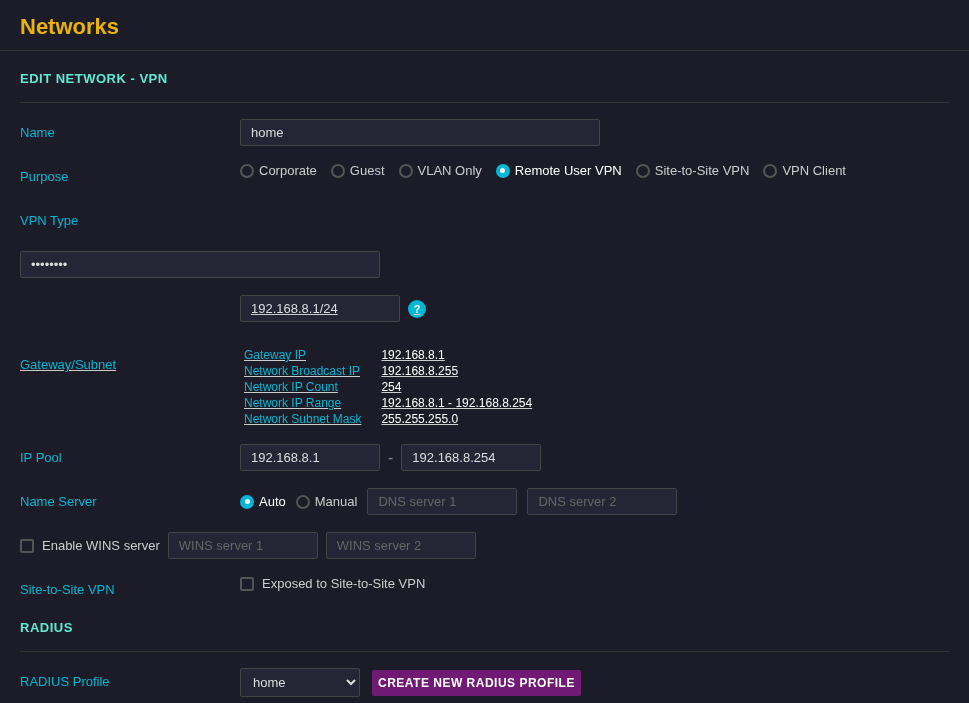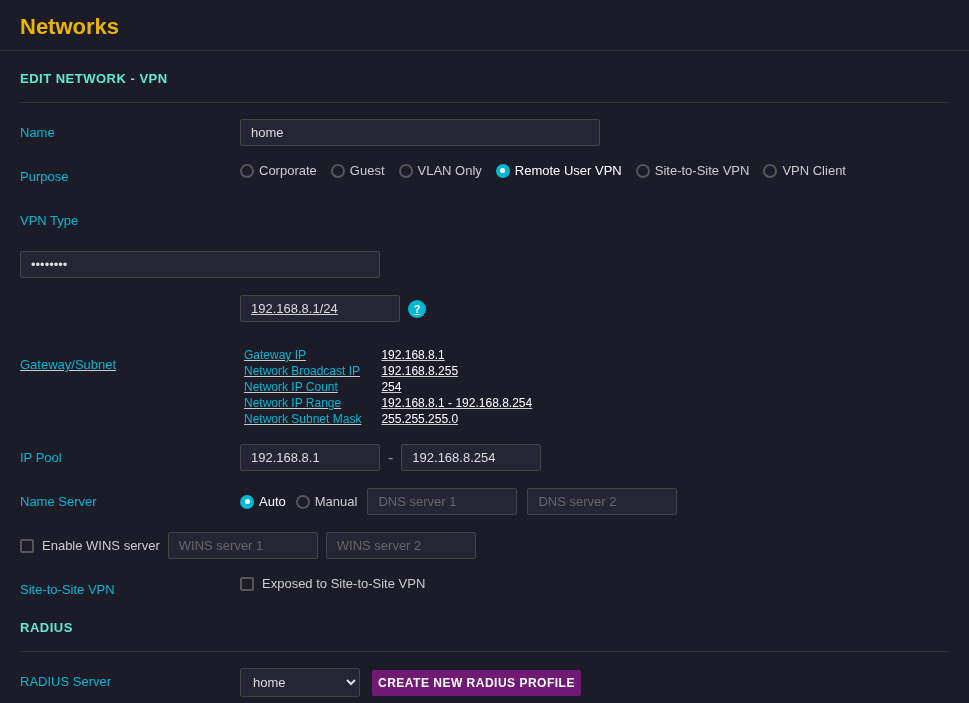--- a/index.html
+++ b/index.html
@@ -411,21 +411,21 @@
           <span style="color:#ccc; font-size:13px;">Exposed to Site-to-Site VPN</span>
         </div>
       </div>
     </div>
 
     <div class="radius-section">
       <div class="section-title">RADIUS</div>
       <hr class="divider">
 
       <div class="form-row">
-        <div class="form-label">RADIUS Server</div>
+        <div class="form-label">RADIUS Profile</div>
         <div class="form-control-area">
           <div style="display:flex; align-items:center; gap:12px;">
             <select class="select-field">
               <option value="home">home</option>
             </select>
             <button class="btn-create">CREATE NEW RADIUS PROFILE</button>
           </div>
         </div>
       </div>
     </div>

